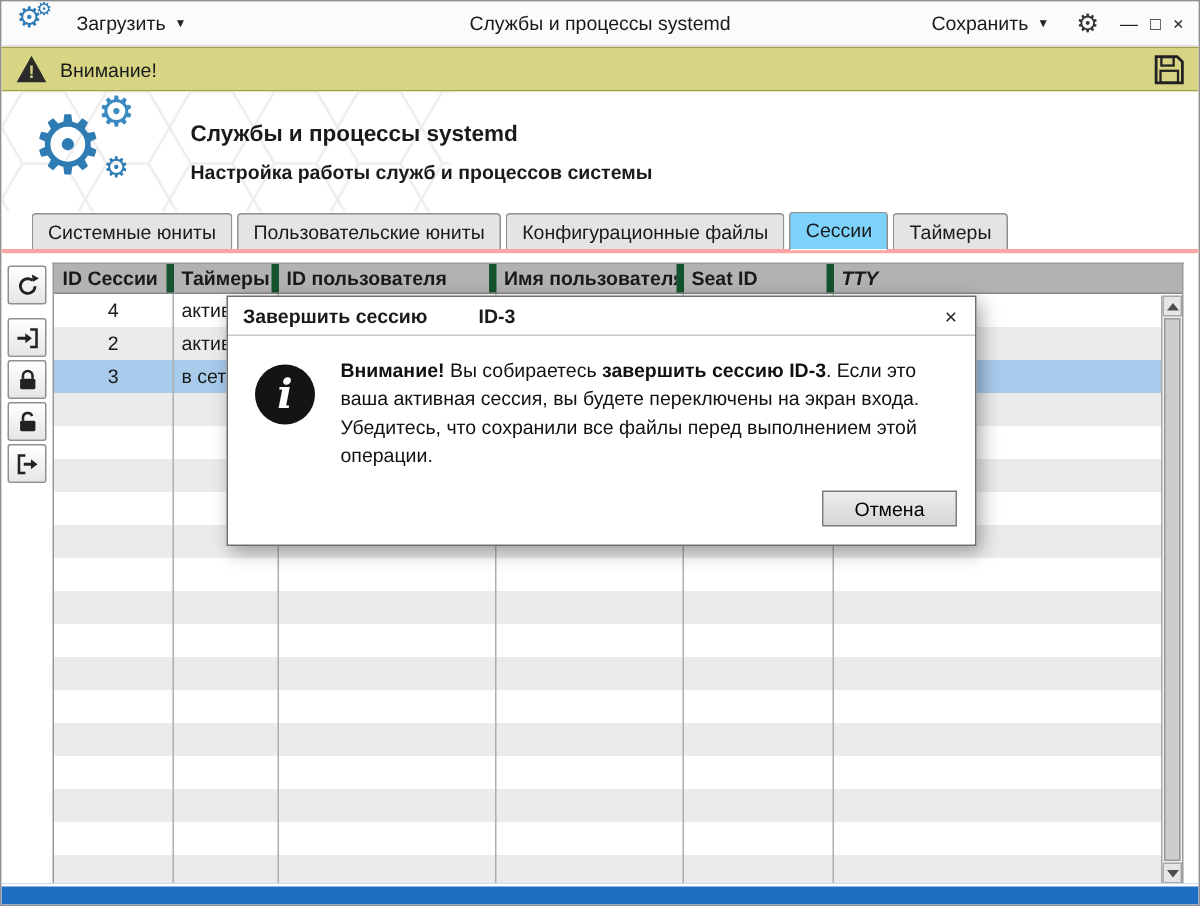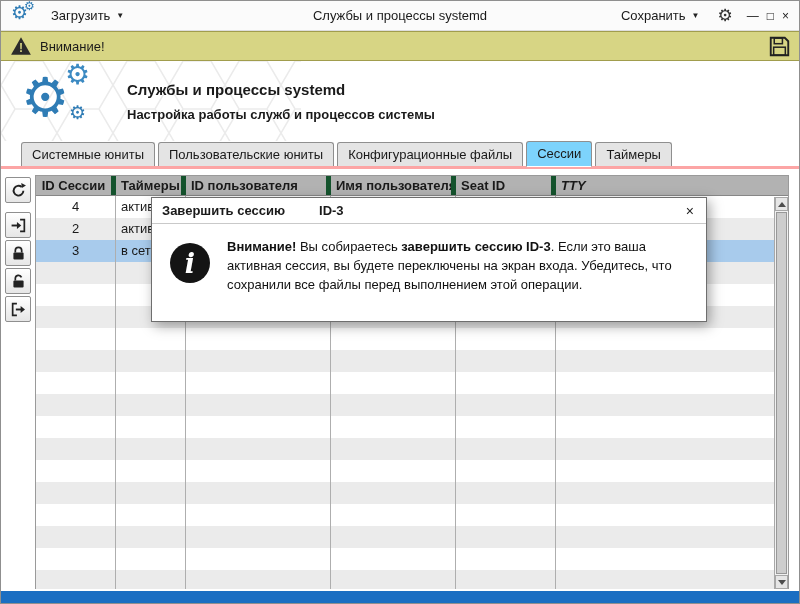--- a/index.html
+++ b/index.html
@@ -86,21 +86,21 @@
             border-bottom:5px solid #4d4d4d; }
   .tri-down { width:0; height:0; border-left:4px solid transparent; border-right:4px solid transparent;
               border-top:5px solid #4d4d4d; }
   .sb-thumb { position:absolute; top:15px; bottom:15px; left:1px; right:1px; background:#cdcdcd;
               border:1px solid #989898; cursor:grab; }
 
   
   .bottombar { flex:0 0 14px; height:14px; background:#1b6ec2; border-top:2px solid #ffffff; }
 
   
-  .dialog { position:absolute; left:150px; top:196px; width:556px; background:#fff;
+  .dialog { position:absolute; left:150px; top:196px; width:500px; background:#fff;
             border:1px solid #6e6e6e; box-shadow:3px 4px 12px rgba(0,0,0,.35); z-index:10; }
   .dlg-title { display:flex; align-items:center; height:26px; padding:0 10px;
                border-bottom:1px solid #c9c9c9; font-size:13px; }
   .dlg-title .t-prefix { font-weight:bold; }
   .dlg-title .t-id { font-weight:bold;padding-left:34px; }
   .dlg-close { margin-left:auto; font-size:14px; cursor:pointer; color:#222; padding:0 2px; }
   .dlg-body { display:flex; gap:17px; padding:14px 14px 6px 18px; }
   .info-icon { width:40px; height:40px; flex:0 0 40px; border-radius:50%; background:#141414;
                color:#fff; font-family:"DejaVu Serif", serif; font-style:italic; font-weight:bold;
                font-size:27px; display:flex; align-items:center; justify-content:center; margin-top:5px; }
@@ -415,16 +415,17 @@
       <span class="t-id">ID-3</span>
       <span class="dlg-close">×</span>
     </div>
     <div class="dlg-body">
       <span class="info-icon">i</span>
       <div class="dlg-text">
         <b>Внимание!</b><span> Вы собираетесь </span><b>завершить сессию ID-3</b><span>. Если это ваша активная сессия, вы будете переключены на экран входа. Убедитесь, что сохранили все файлы перед выполнением этой операции.</span>
       </div>
     </div>
     <div class="dlg-buttons">
+      <button class="dlg-btn">Отмена</button>
     </div>
   </div>
 
 </div>
 
 </body></html>

